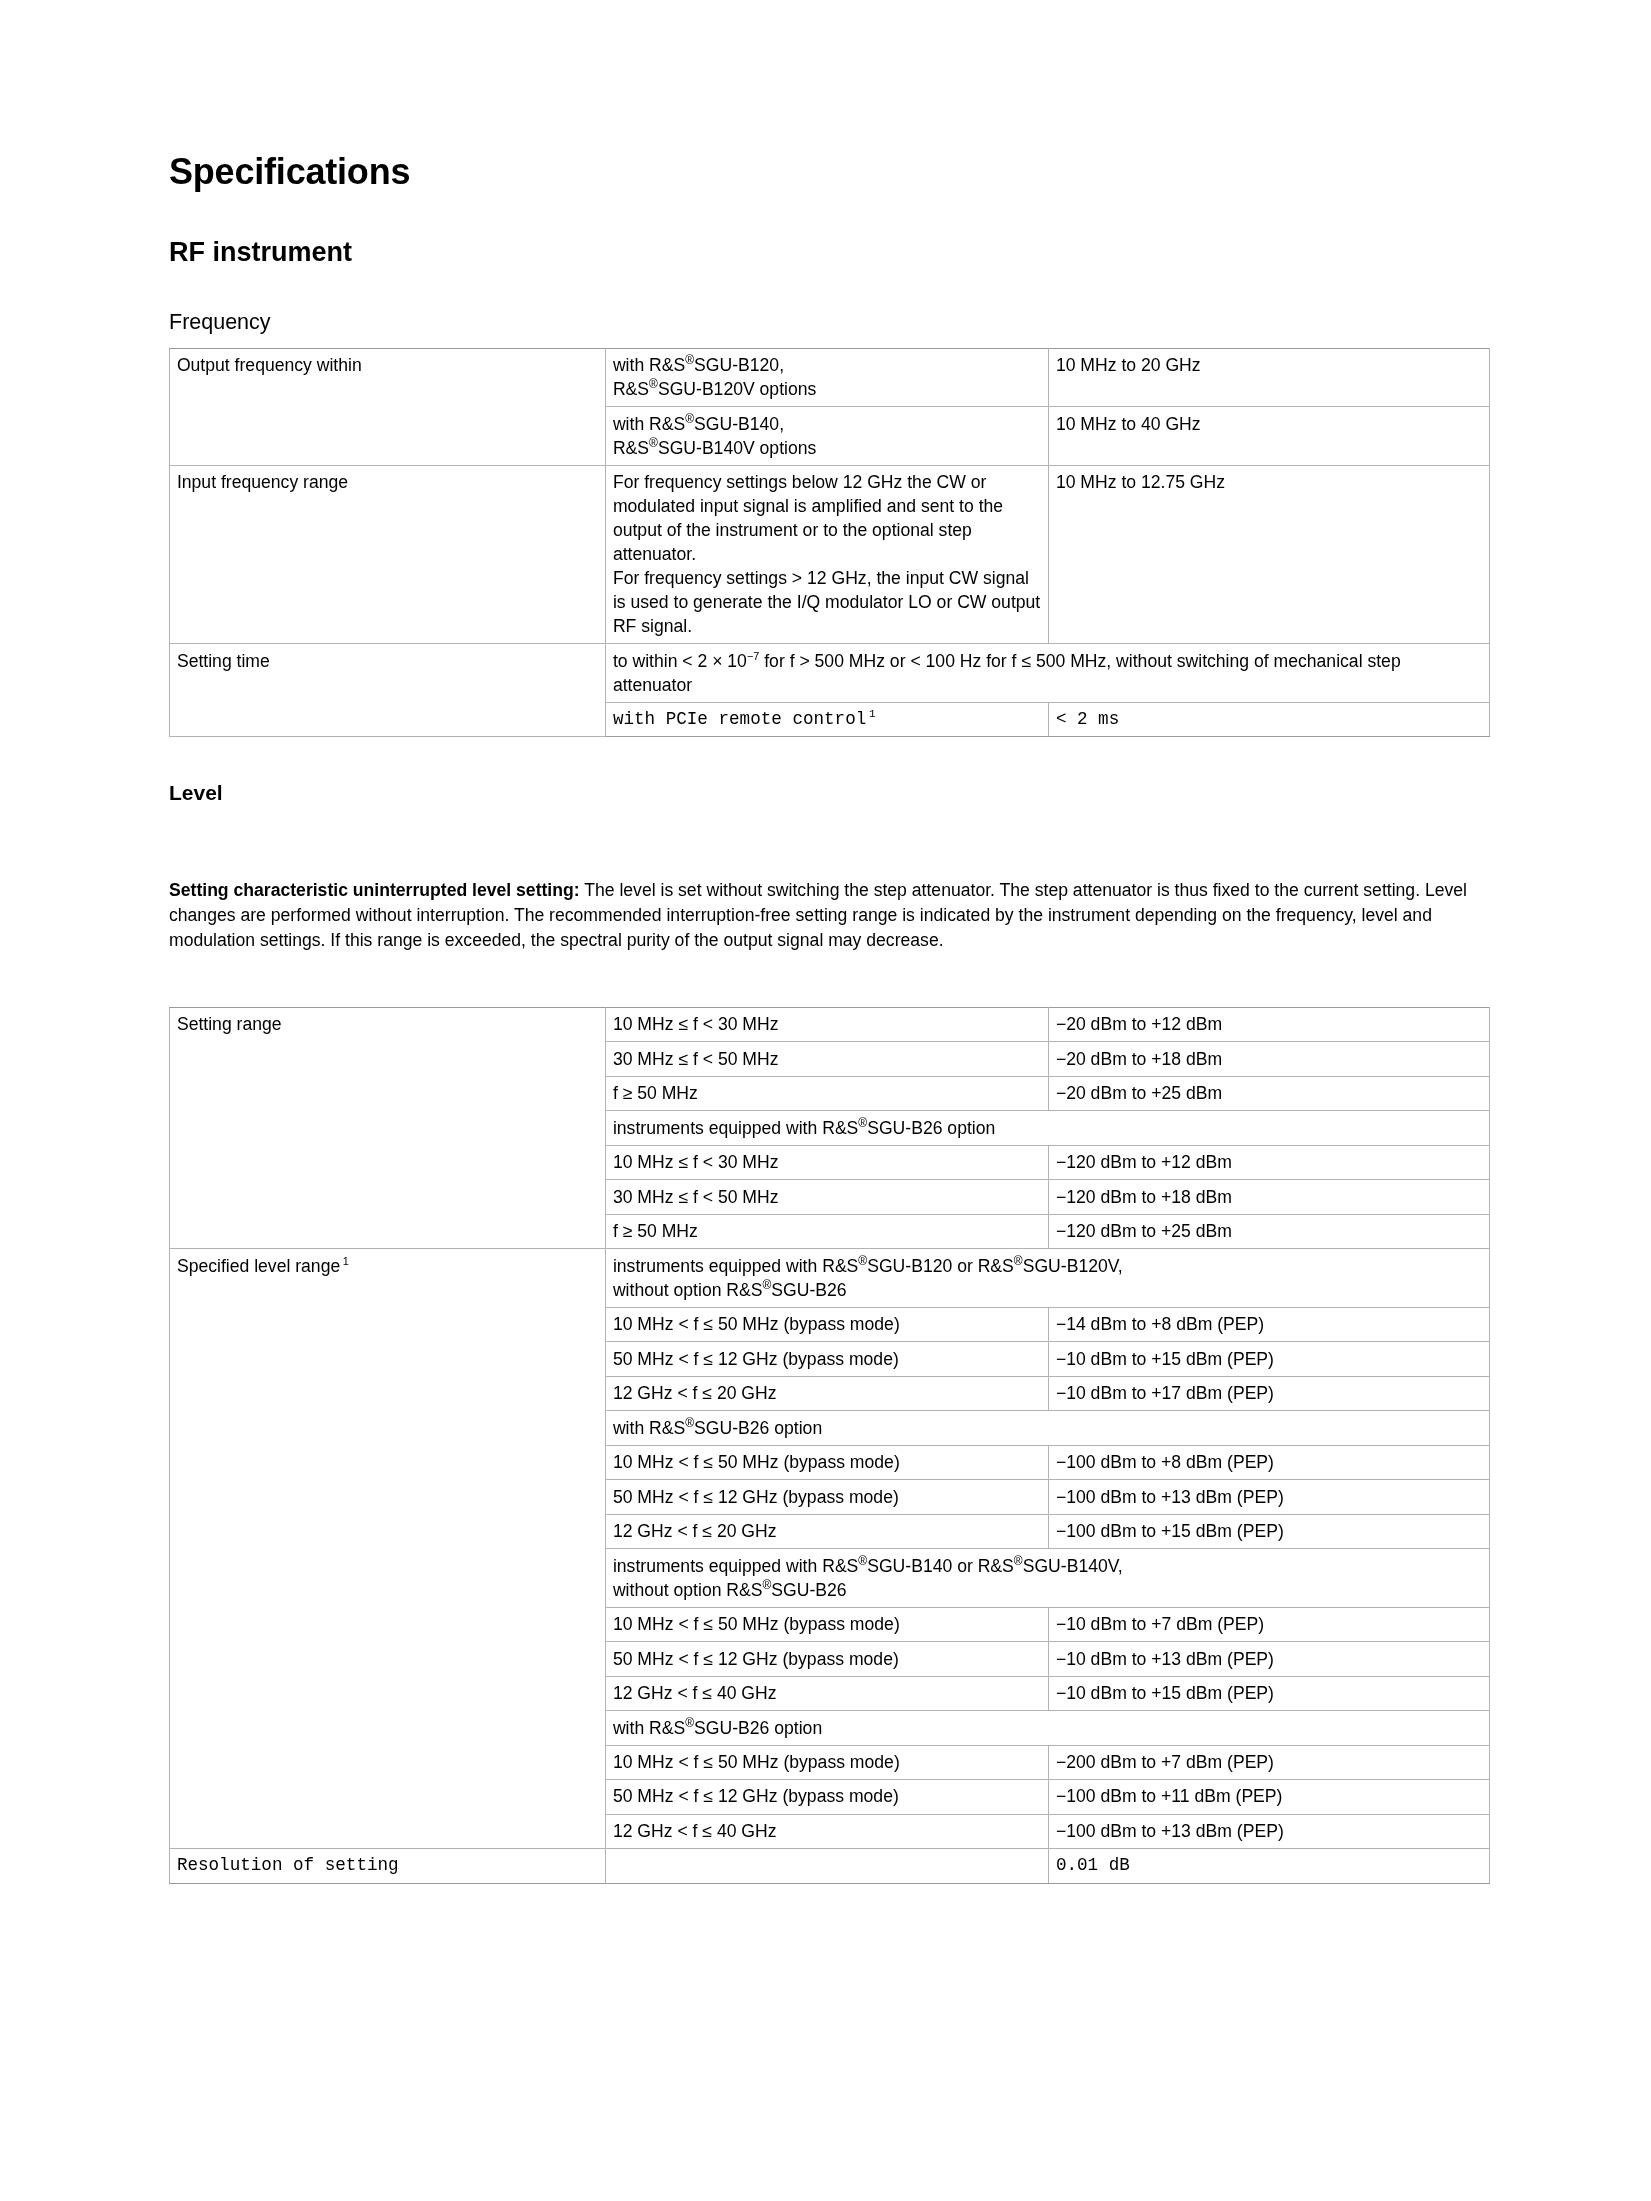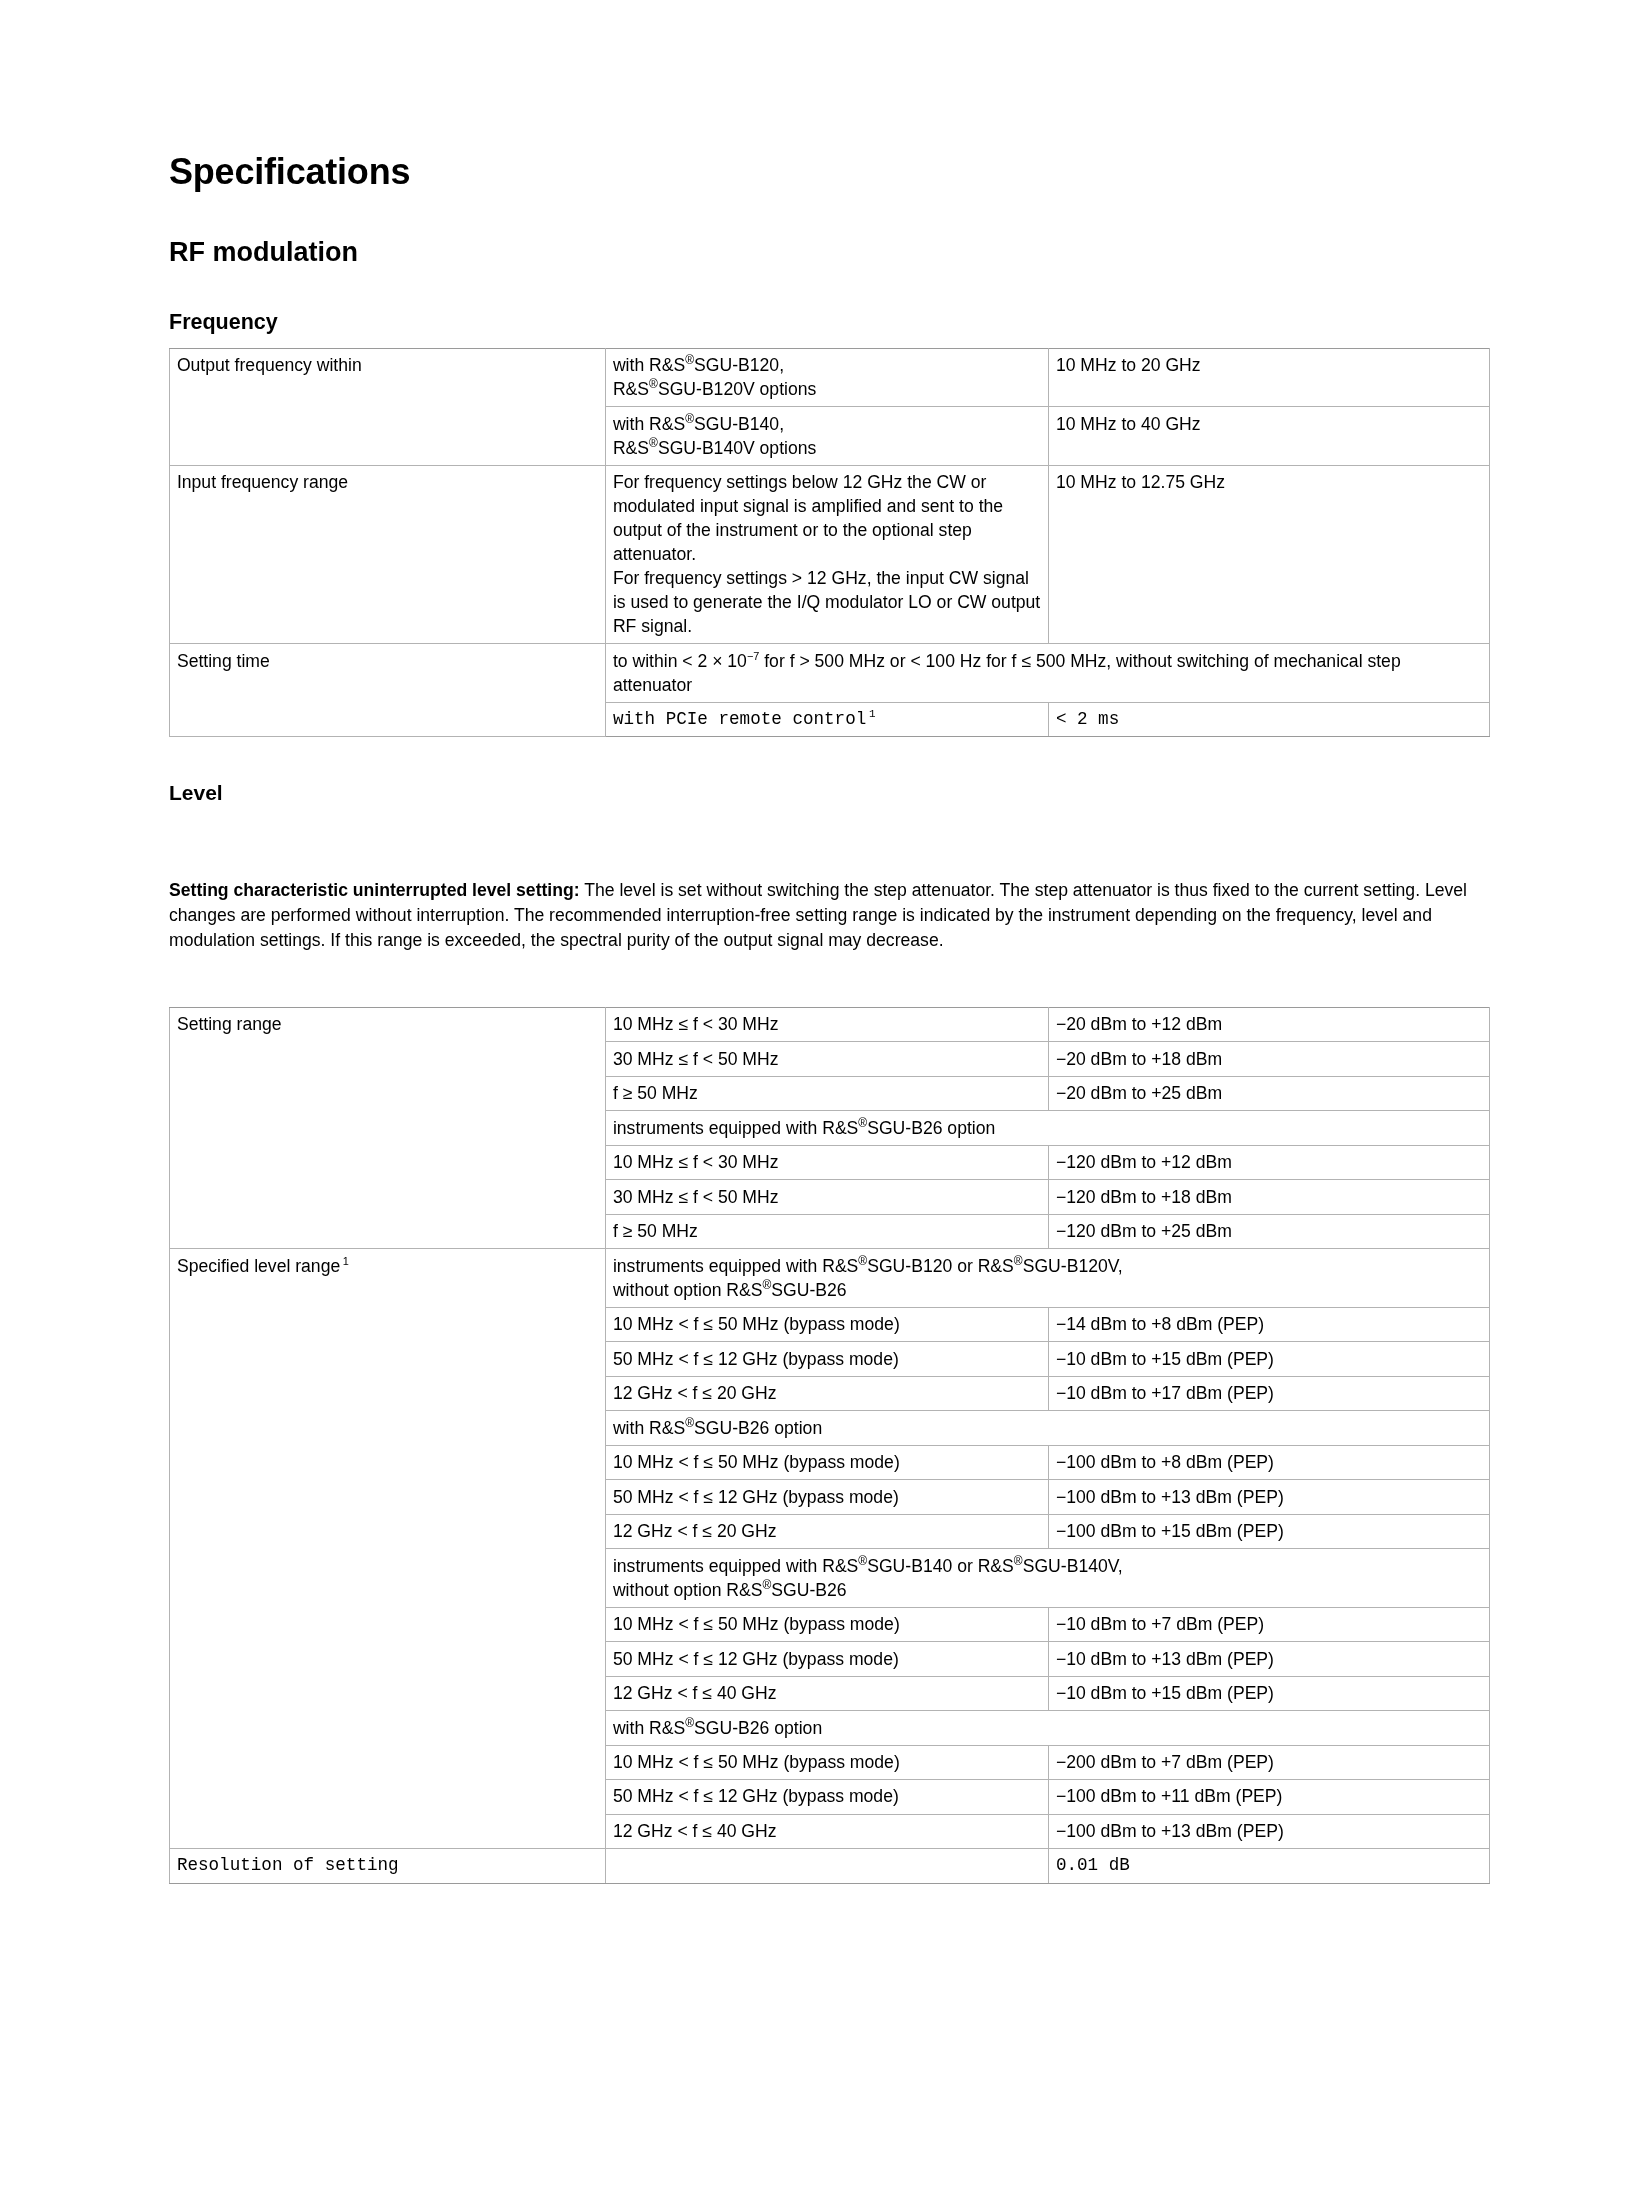--- a/index.html
+++ b/index.html
@@ -47,21 +47,21 @@
     top: 237px;
     left: 169px;
     font-size: 27px;
     font-weight: bold;
   }
   .h3-freq {
     position: absolute;
     top: 310px;
     left: 169px;
     font-size: 21.5px;
-    font-weight: bold;
+    font-weight: normal;
   }
   .h3-level {
     position: absolute;
     top: 781px;
     left: 169px;
     font-size: 21px;
     font-weight: bold;
   }
 
   
@@ -141,21 +141,21 @@
   }
 </style>
 </head>
 <body>
 
 <div class="page">
 
 
   <div class="h1">Specifications</div>
 
-  <div class="h2">RF modulation</div>
+  <div class="h2">RF instrument</div>
 
   <div class="h3-freq">Frequency</div>
 
   <table class="spec" id="freq-table">
     <colgroup>
         <col class="c1">
         <col class="c2">
         <col class="c3">
       </colgroup>
     <tbody>

